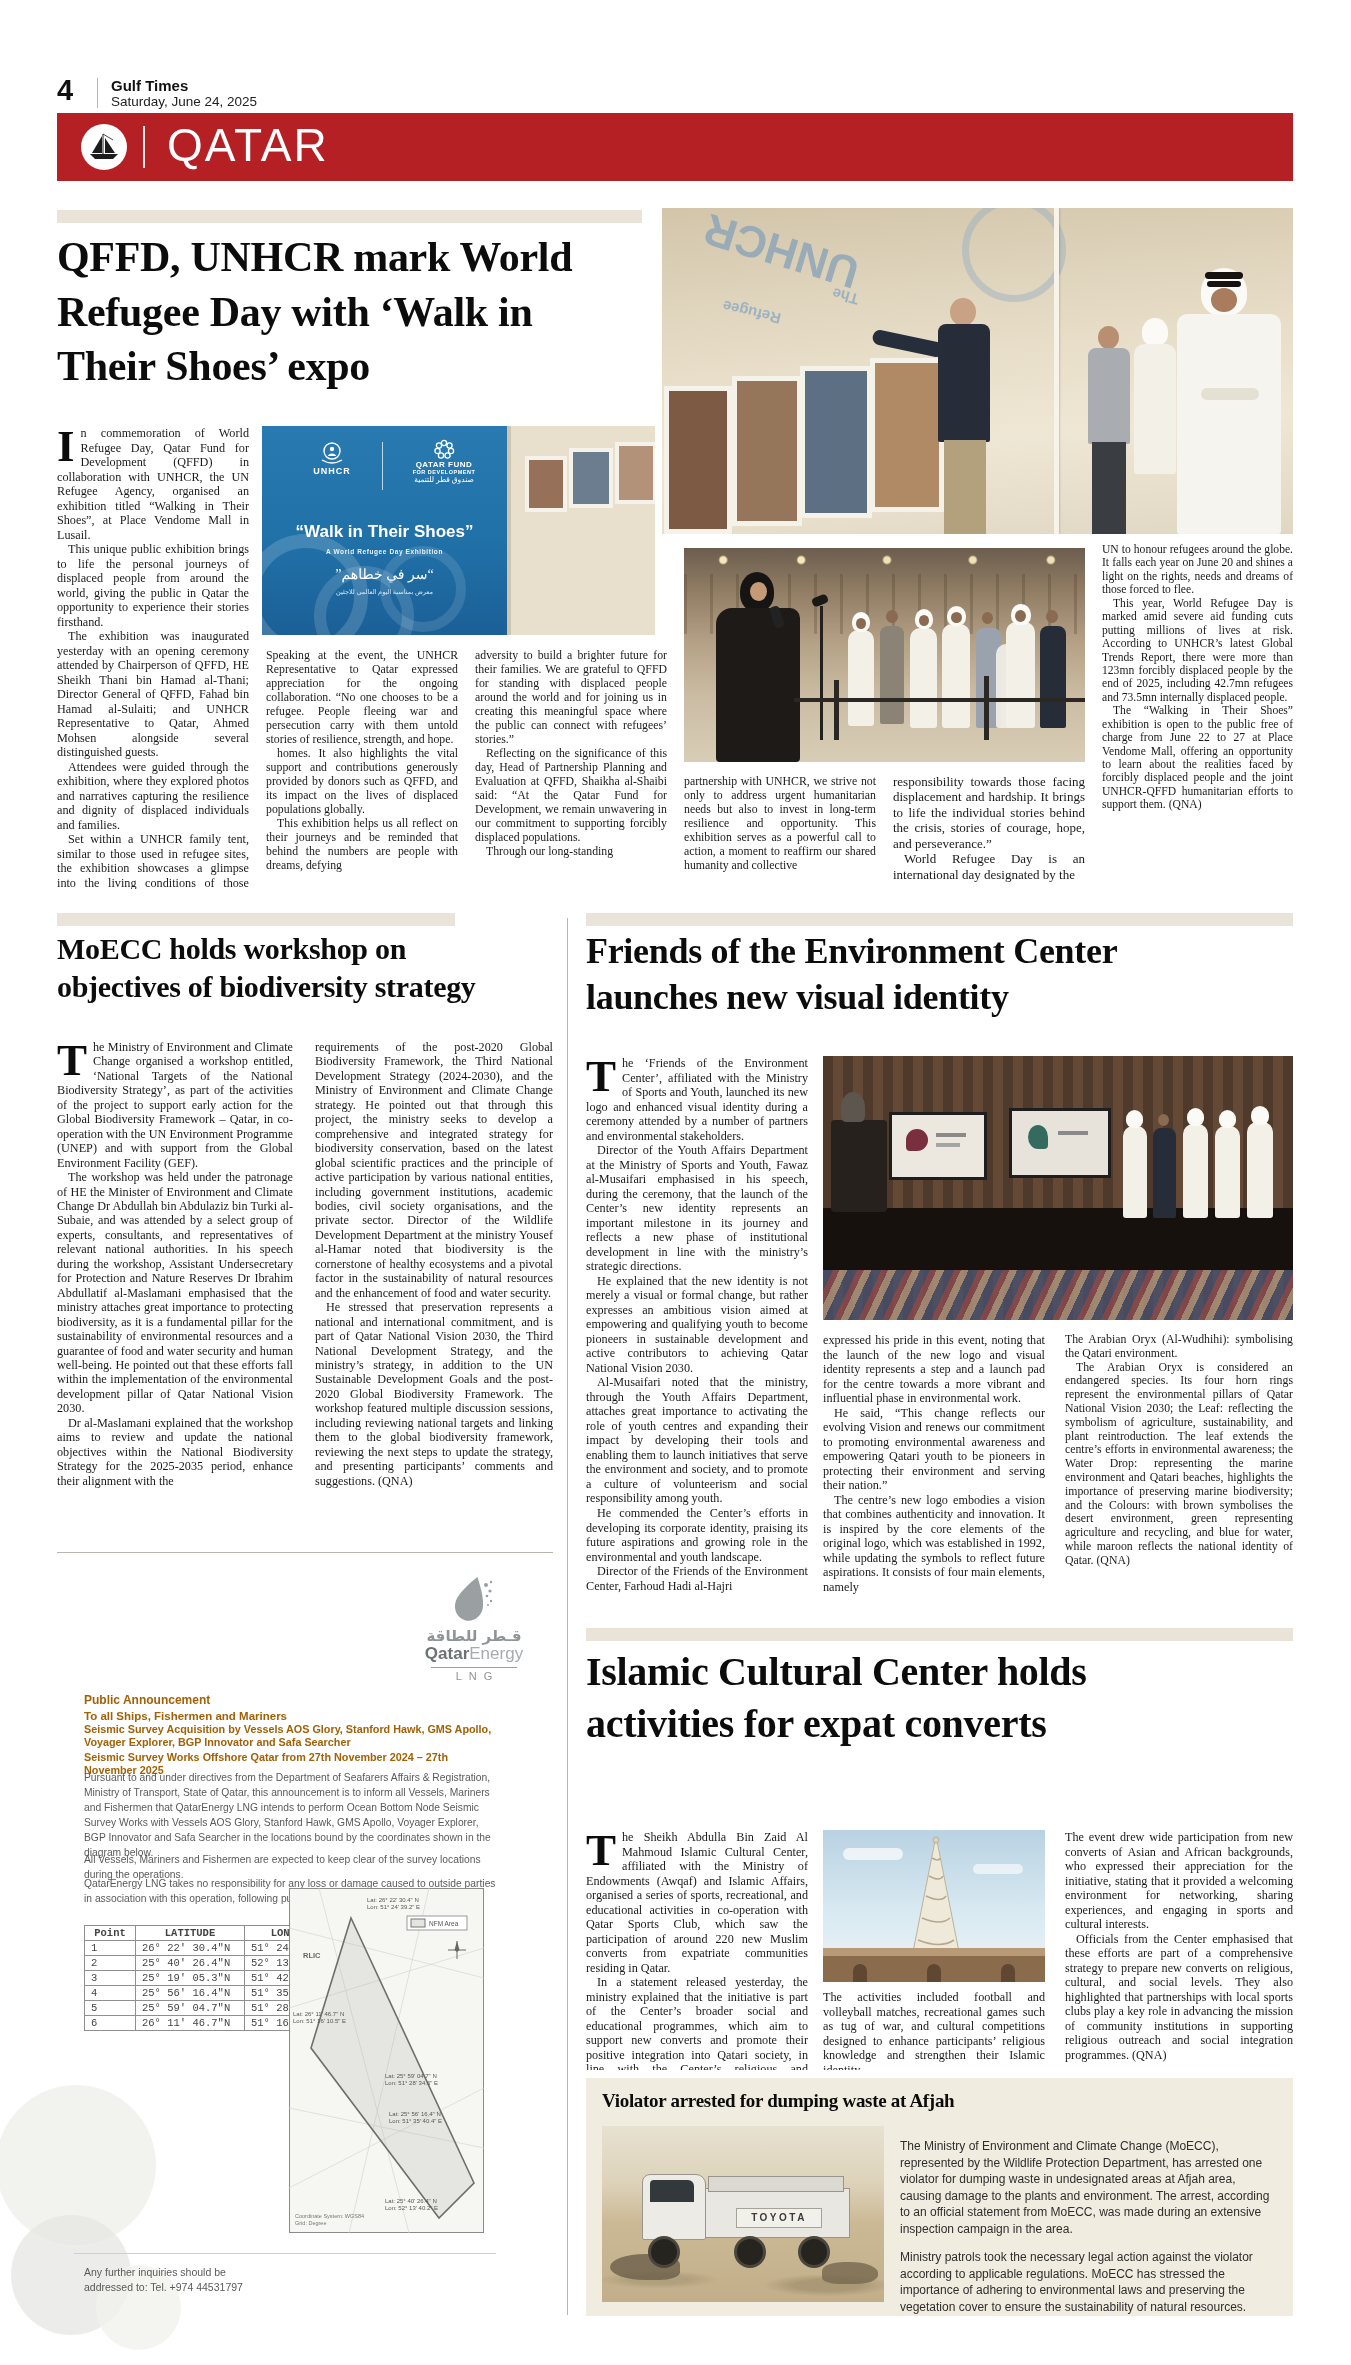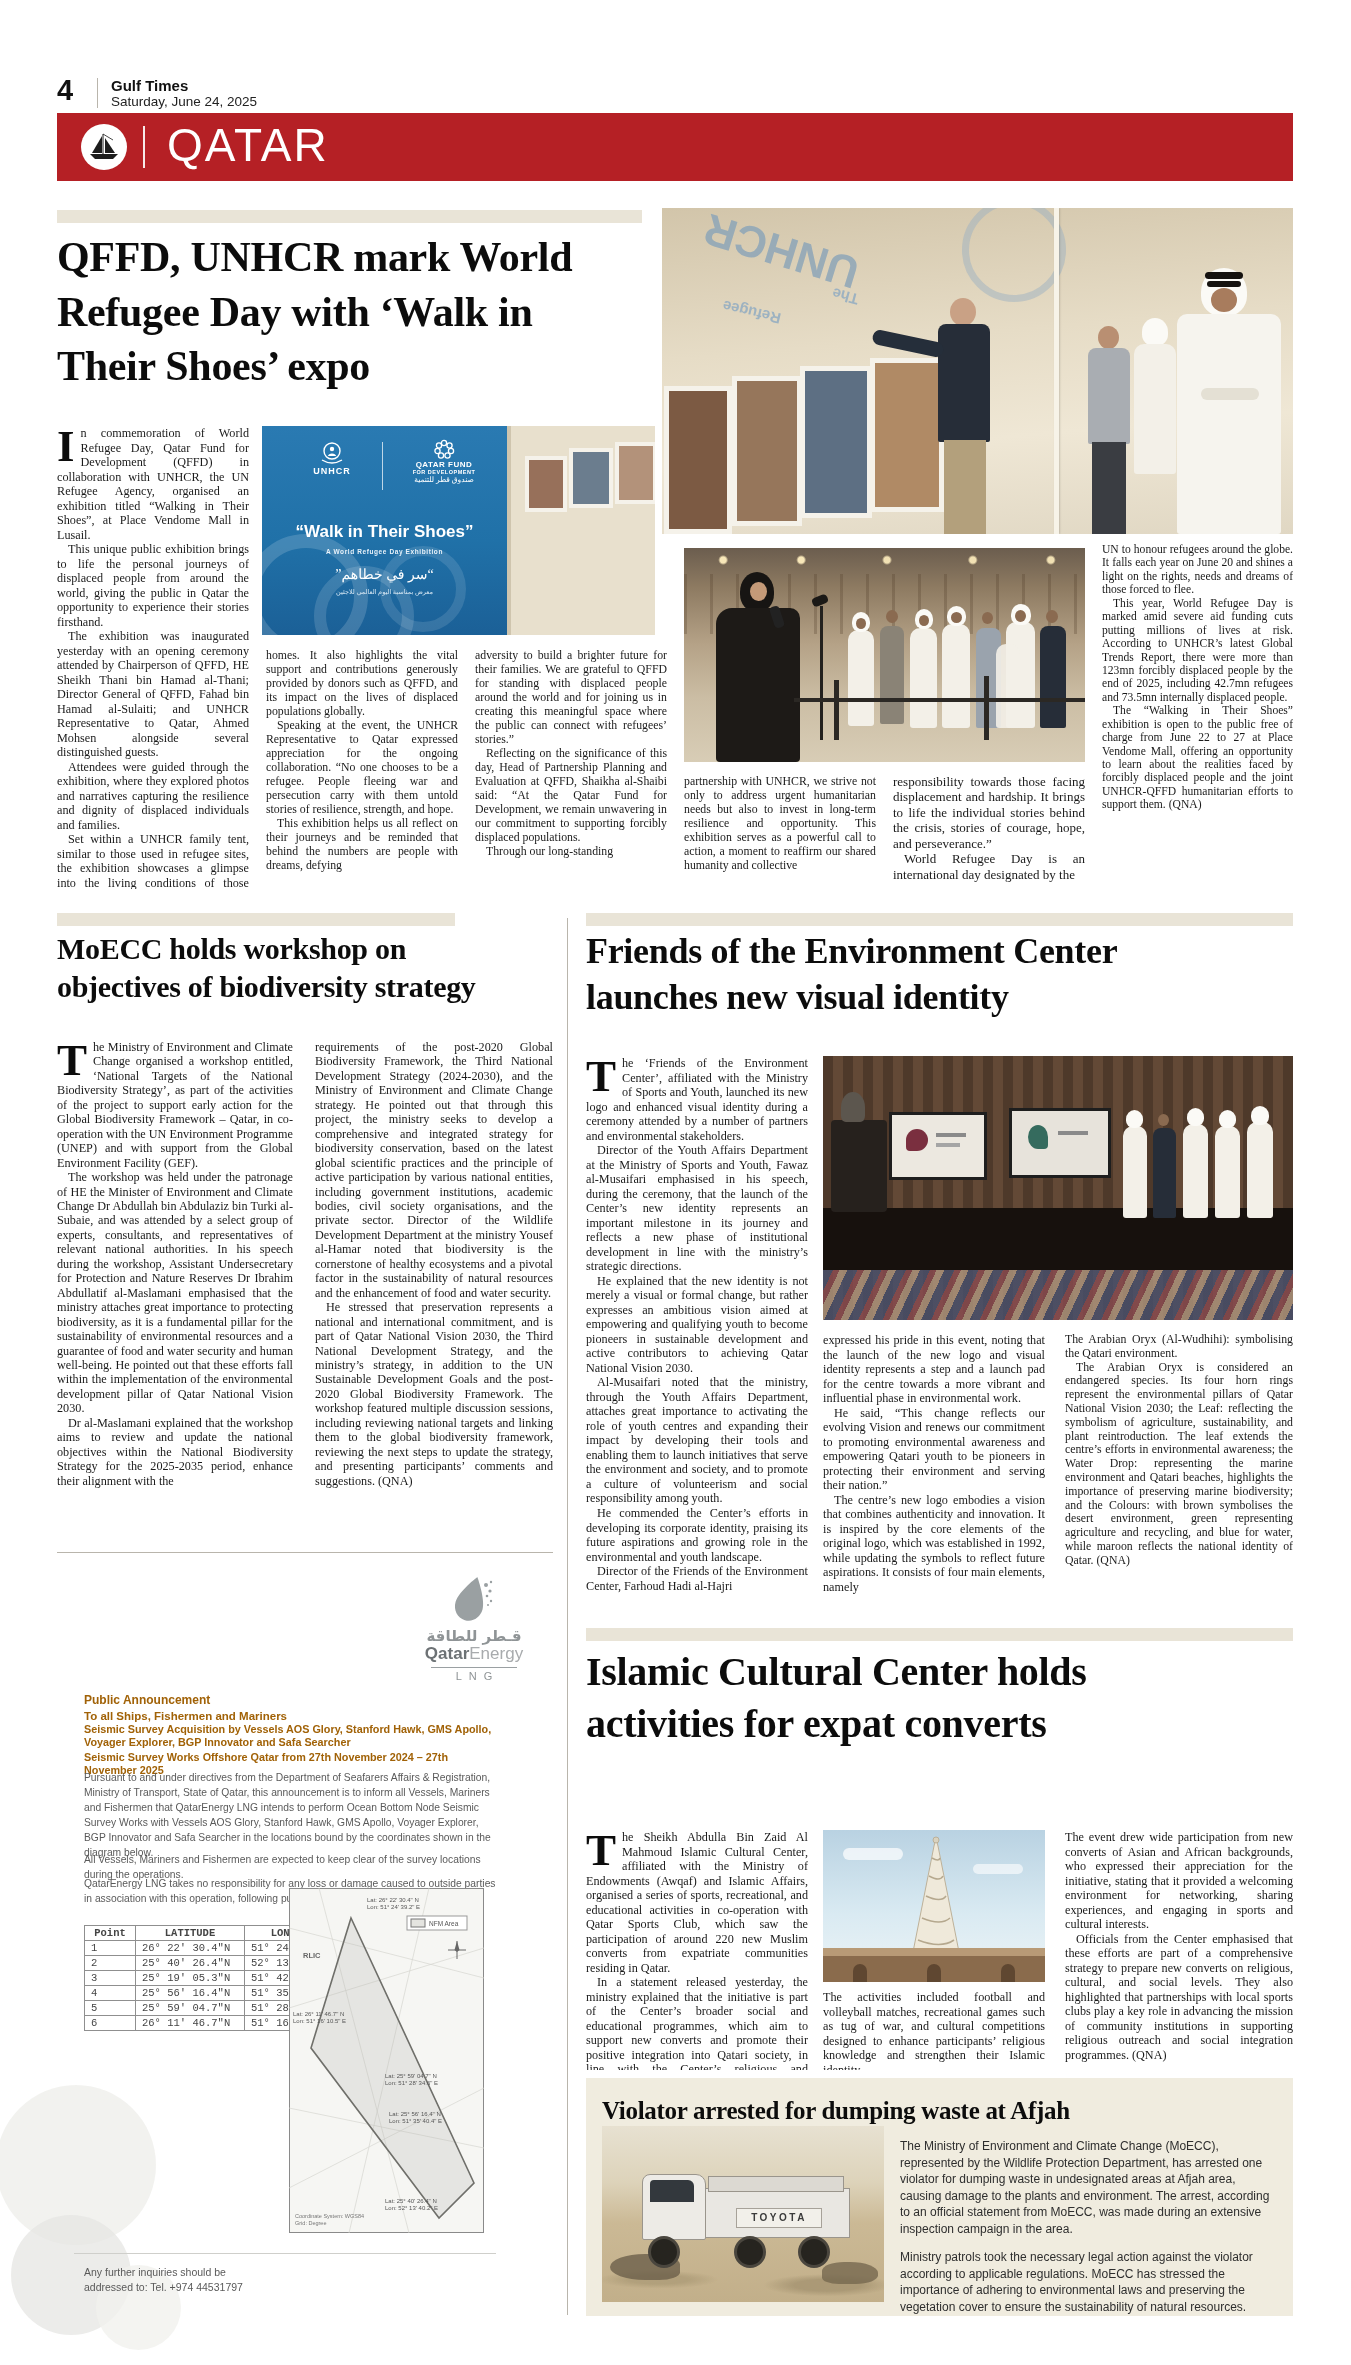--- a/index.html
+++ b/index.html
@@ -185,22 +185,22 @@
   </div>
 
   <div class="bodycol" style="left:57px;top:426px;width:192px;height:463px;font-size:12.2px;">
       <p class="lead"><span class="dropcap">I</span>n commemoration of World Refugee Day, Qatar Fund for Development (QFFD) in collaboration with UNHCR, the UN Refugee Agency, organised an exhibition titled “Walking in Their Shoes”, at Place Vendome Mall in Lusail.</p>
       <p>This unique public exhibition brings to life the personal journeys of displaced people from around the world, giving the public in Qatar the opportunity to experience their stories firsthand.</p>
       <p>The exhibition was inaugurated yesterday with an opening ceremony attended by Chairperson of QFFD, HE Sheikh Thani bin Hamad al-Thani; Director General of QFFD, Fahad bin Hamad al-Sulaiti; and UNHCR Representative to Qatar, Ahmed Mohsen alongside several distinguished guests.</p>
       <p>Attendees were guided through the exhibition, where they explored photos and narratives capturing the resilience and dignity of displaced individuals and families.</p>
       <p>Set within a UNHCR family tent, similar to those used in refugee sites, the exhibition showcases a glimpse into the living conditions of those forced to flee their</p>
     </div>
   <div class="bodycol" style="left:266px;top:648px;width:192px;height:241px;font-size:11.8px;">
+      <p>Speaking at the event, the UNHCR Representative to Qatar expressed appreciation for the ongoing collaboration. “No one chooses to be a refugee. People fleeing war and persecution carry with them untold stories of resilience, strength, and hope.</p>
       <p>homes. It also highlights the vital support and contributions generously provided by donors such as QFFD, and its impact on the lives of displaced populations globally.</p>
-      <p>Speaking at the event, the UNHCR Representative to Qatar expressed appreciation for the ongoing collaboration. “No one chooses to be a refugee. People fleeing war and persecution carry with them untold stories of resilience, strength, and hope.</p>
       <p>This exhibition helps us all reflect on their journeys and be reminded that behind the numbers are people with dreams, defying</p>
     </div>
   <div class="bodycol" style="left:475px;top:648px;width:192px;height:241px;font-size:11.8px;">
       <p>adversity to build a brighter future for their families. We are grateful to QFFD for standing with displaced people around the world and for joining us in creating this meaningful space where the public can connect with refugees’ stories.”</p>
       <p>Reflecting on the significance of this day, Head of Partnership Planning and Evaluation at QFFD, Shaikha al-Shaibi said: “At the Qatar Fund for Development, we remain unwavering in our commitment to supporting forcibly displaced populations.</p>
       <p>Through our long-standing</p>
     </div>
   <div class="bodycol" style="left:684px;top:774px;width:192px;height:115px;font-size:11.8px;">
       <p>partnership with UNHCR, we strive not only to address urgent humanitarian needs but also to invest in long-term resilience and opportunity. This exhibition serves as a powerful call to action, a moment to reaffirm our shared humanity and collective</p>
     </div>
@@ -421,21 +421,21 @@
     </div>
   <div class="bodycol" style="left:823px;top:1990px;width:222px;height:80px;font-size:12.2px;">
       <p>The activities included football and volleyball matches, recreational games such as tug of war, and cultural competitions designed to enhance participants’ religious knowledge and strengthen their Islamic identity.</p>
     </div>
   <div class="bodycol" style="left:1065px;top:1830px;width:228px;height:240px;font-size:12.2px;">
       <p>The event drew wide participation from new converts of Asian and African backgrounds, who expressed their appreciation for the initiative, stating that it provided a welcoming environment for networking, sharing experiences, and engaging in sports and cultural interests.</p>
       <p>Officials from the Center emphasised that these efforts are part of a comprehensive strategy to prepare new converts on religious, cultural, and social levels. They also highlighted that partnerships with local sports clubs play a key role in advancing the mission of community institutions in supporting religious outreach and social integration programmes. (QNA)</p>
     </div>
 
   <div class="violator-box" style="left:586px;top:2078px;width:707px;height:238px;">
-    <div class="headline" style="left:16px;top:12px;width:620px;font-size:25px;line-height:1.2;position:absolute;margin-top:6px;">Violator arrested for dumping waste at Afjah</div>
+    <div class="headline" style="left:16px;top:12px;width:620px;font-size:19px;line-height:1.2;position:absolute;">Violator arrested for dumping waste at Afjah</div>
 
     <div class="photo" style="left:16px;top:48px;width:282px;height:176px;">
       <div class="ly" style="inset:0;background:linear-gradient(180deg,#e7e1d1 0%,#ddd3ba 32%,#cbb995 55%,#c2af8a 100%);"></div>
       <div class="ly" style="left:0;top:120px;width:282px;height:56px;background:radial-gradient(ellipse at 20% 60%,#a89773 0 30px,rgba(0,0,0,0) 60px),radial-gradient(ellipse at 80% 70%,#9e8d6b 0 34px,rgba(0,0,0,0) 64px);opacity:.65;"></div>
       <div class="ly" style="left:8px;top:128px;width:70px;height:26px;background:#6b5f4a;border-radius:50% 40% 30% 50%;opacity:.8;"></div>
       <div class="ly" style="left:220px;top:136px;width:56px;height:22px;background:#75684f;border-radius:40% 50% 40% 30%;opacity:.8;"></div>
       <div class="ly" style="left:36px;top:42px;width:216px;height:102px;">
         <div class="ly" style="left:64px;top:20px;width:146px;height:48px;background:#e9e7e2;border:1px solid #9a958c;"></div>
         <div class="ly" style="left:70px;top:8px;width:134px;height:14px;background:#dcd9d2;border:1px solid #9a958c;"></div>
         <div class="ly" style="left:4px;top:6px;width:62px;height:64px;background:#edebe6;border:1px solid #9a958c;border-radius:8px 10px 2px 2px;"></div>

